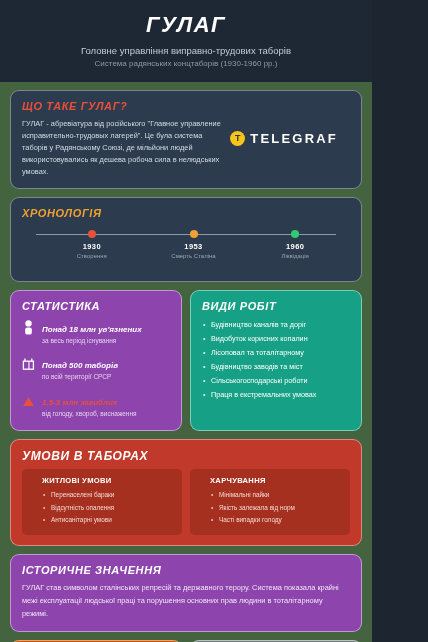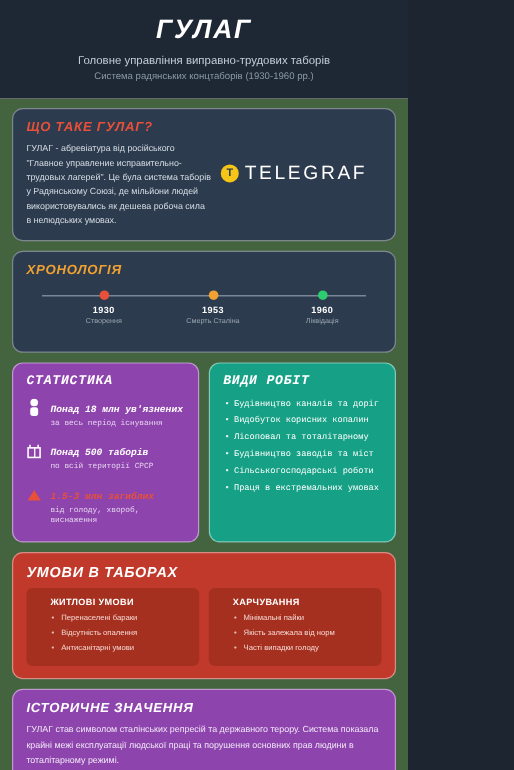--- a/index.html
+++ b/index.html
@@ -3,23 +3,23 @@
 <meta charset="utf-8">
 <style>
   * { margin:0; padding:0; box-sizing:border-box; }
   html, body {
     width:428px; height:642px;
     background:#1c2530;
     font-family:"Liberation Sans", sans-serif;
     overflow:hidden;
   }
   .page {
-    width:340px; height:642px;
+    width:372px; height:642px;
     position:relative;
-    background:#f0abfc;
+    background:#404040;
   }
 
   
   .header {
     background:#1e2834;
     padding:12px 14px 14px;
     text-align:center;
   }
   .header h1 {
     font-size:22px;
@@ -77,41 +77,41 @@
   }
   .logo-wrap { display:flex; align-items:center; gap:5px; padding-right:12px; }
   .logo-mark {
     width:15px; height:15px; border-radius:50%;
     background:#f5c518;
     display:flex; align-items:center; justify-content:center;
     font-size:9px; font-weight:bold; color:#2c3b4d;
     line-height:1;
   }
   .logo-word {
-    font-size:16px; font-weight:normal;
+    font-size:13px; font-weight:bold;
     letter-spacing:2.2px; color:#ffffff;
   }
 
   
   .tl { position:relative; margin:10px 4px 2px; height:40px; }
   .tl-line {
     position:absolute; top:5px; left:3%; right:3%;
     height:1px; background:#8e9aa7;
   }
   .tl-pts { position:absolute; top:0; left:15px; right:0; display:flex; }
   .tl-pt { flex:1; text-align:center; position:relative; }
   .tl-dot {
     width:8px; height:8px; border-radius:50%;
     margin:1px auto 4px;
   }
   .tl-year { font-size:7.5px; font-weight:bold; color:#ffffff; letter-spacing:.4px; }
   .tl-lab  { font-size:6px; color:#9aa6b2; margin-top:2px; }
 
   
-  .row2 { display:flex; gap:8px;font-family:Liberation Mono, monospace; }
+  .row2 { display:flex; gap:8px; }
   .row2 > .card { flex:1; margin-bottom:8px; }
 
   
   .purple { background:#8e44ad; border-color:rgba(255,255,255,.45); }
   .stat { display:flex; align-items:flex-start; gap:7px; margin-bottom:9px; }
   .stat:last-child { margin-bottom:2px; }
   .stat-ic { width:13px; flex:0 0 13px; padding-top:2px; }
   .stat-v {
     font-size:8px; font-weight:bold; font-style:italic;
     color:#ffffff; line-height:1.25;

